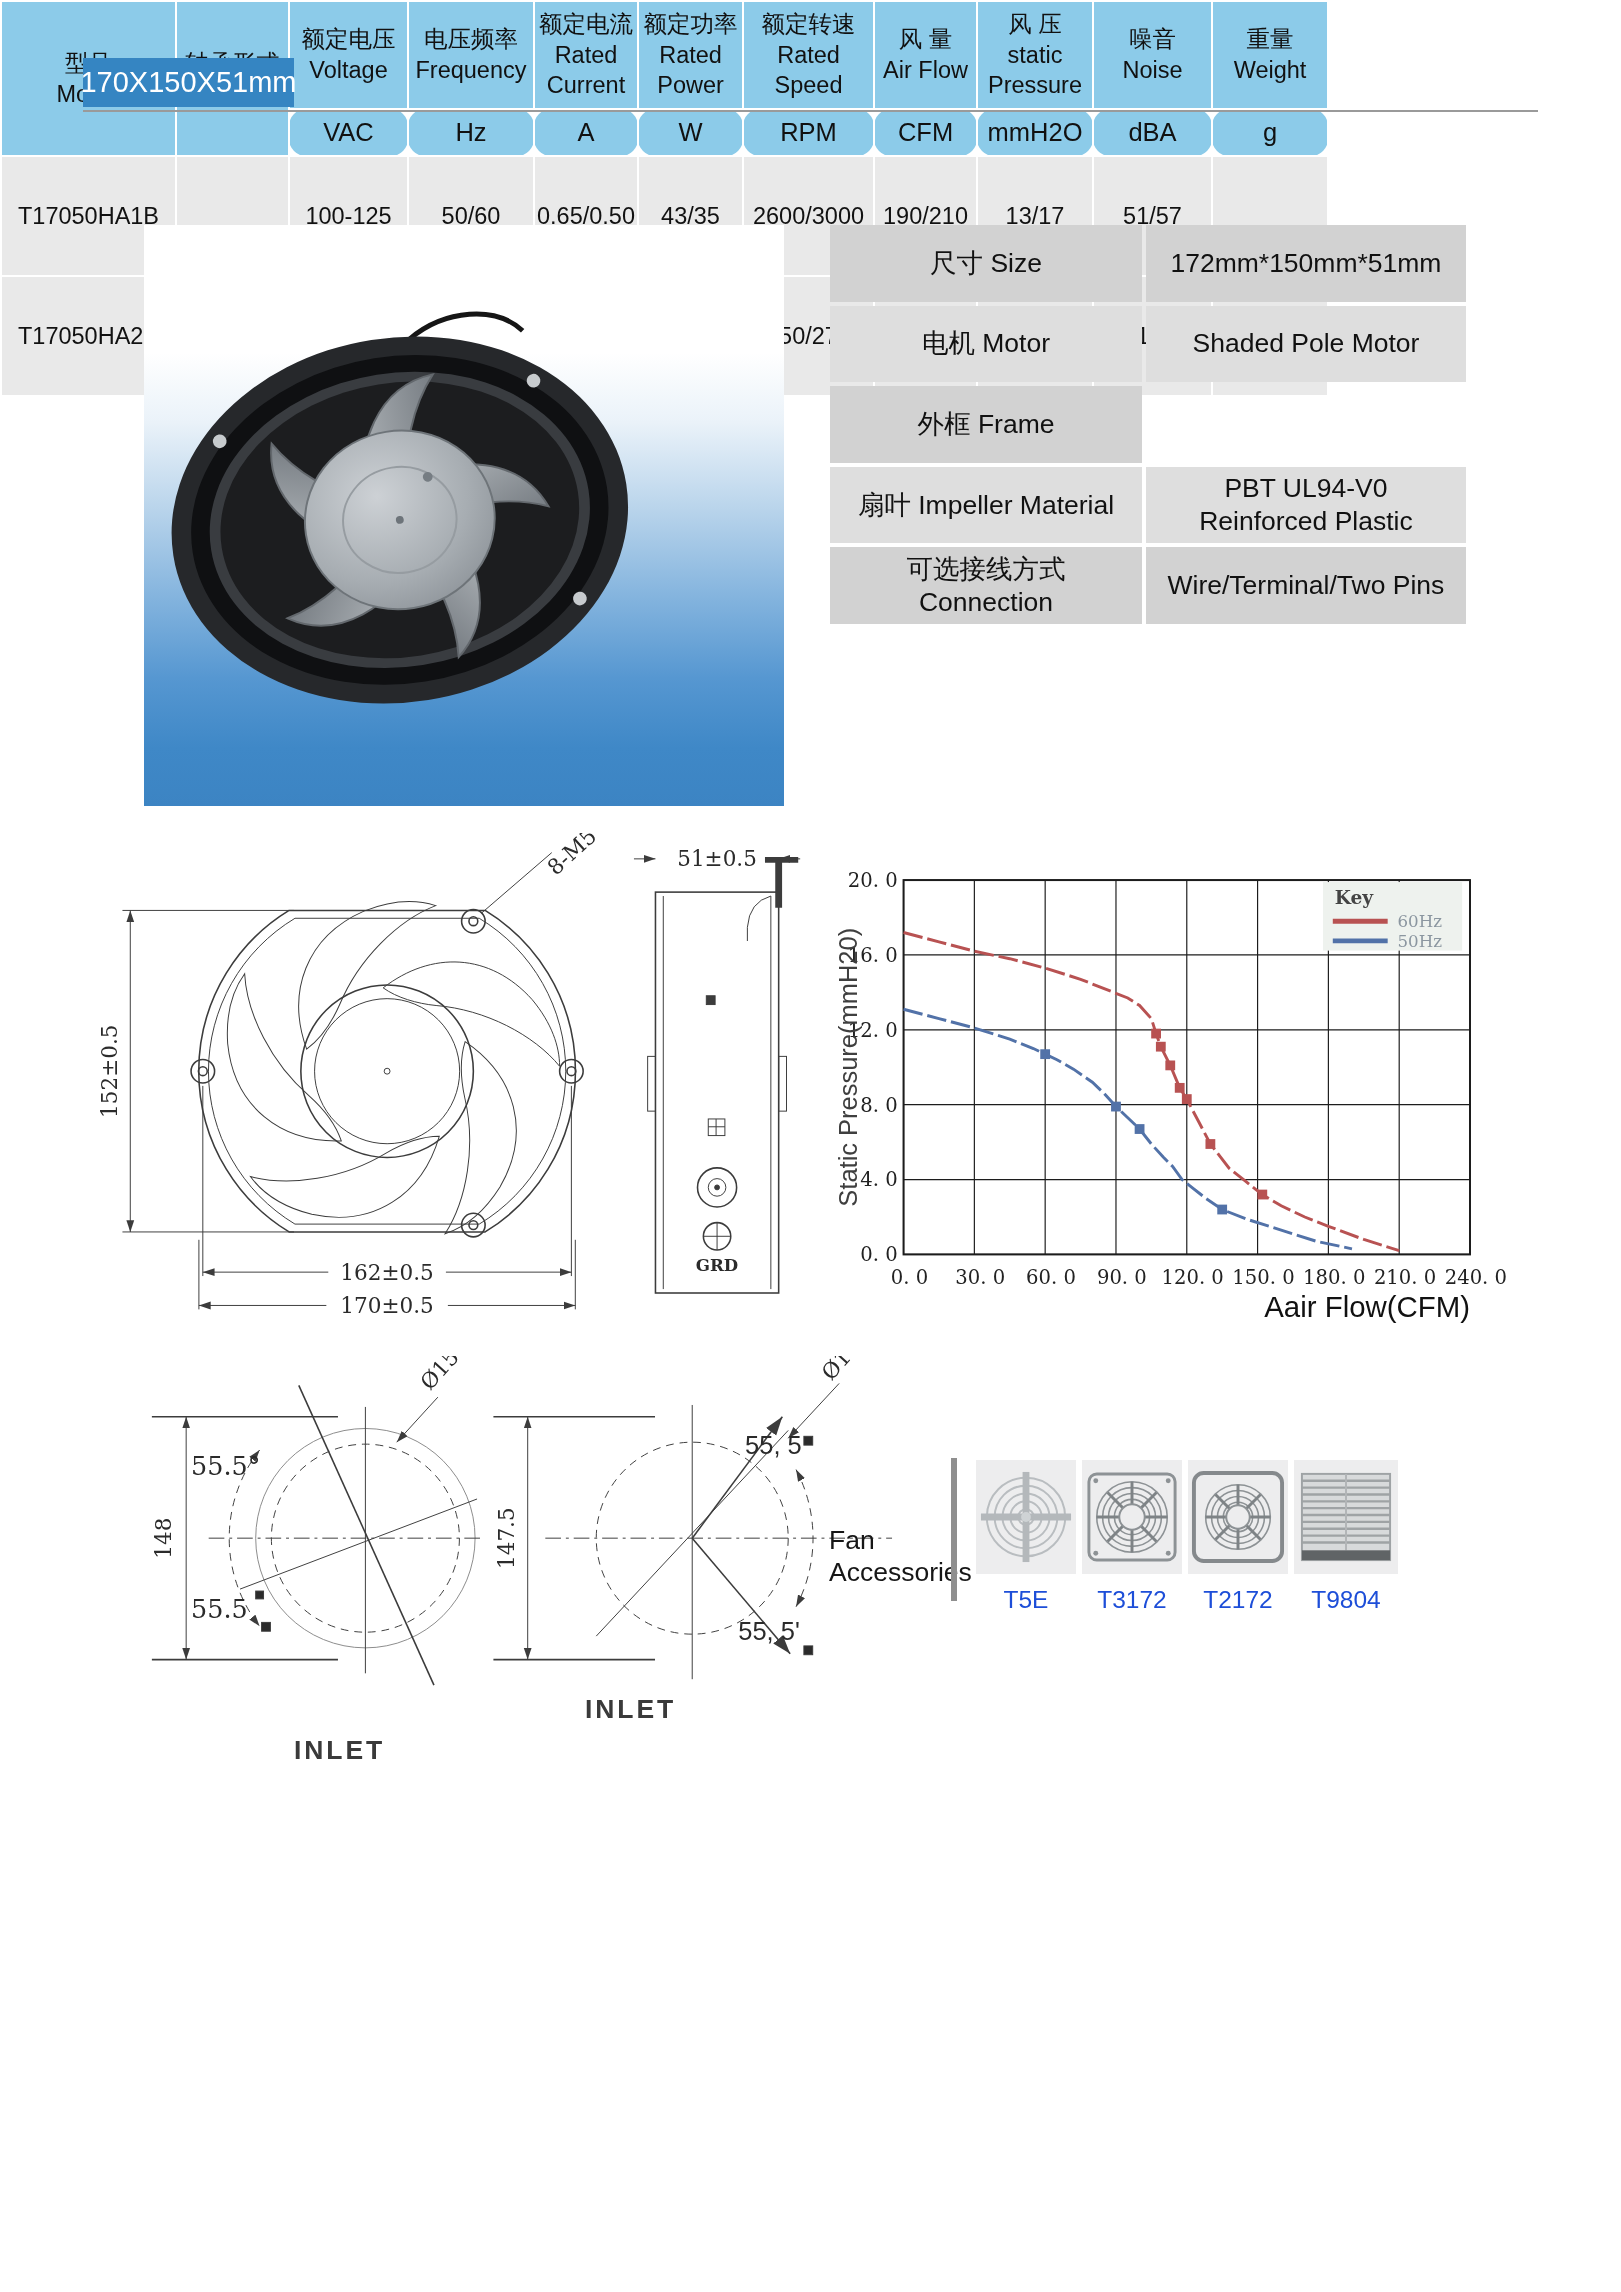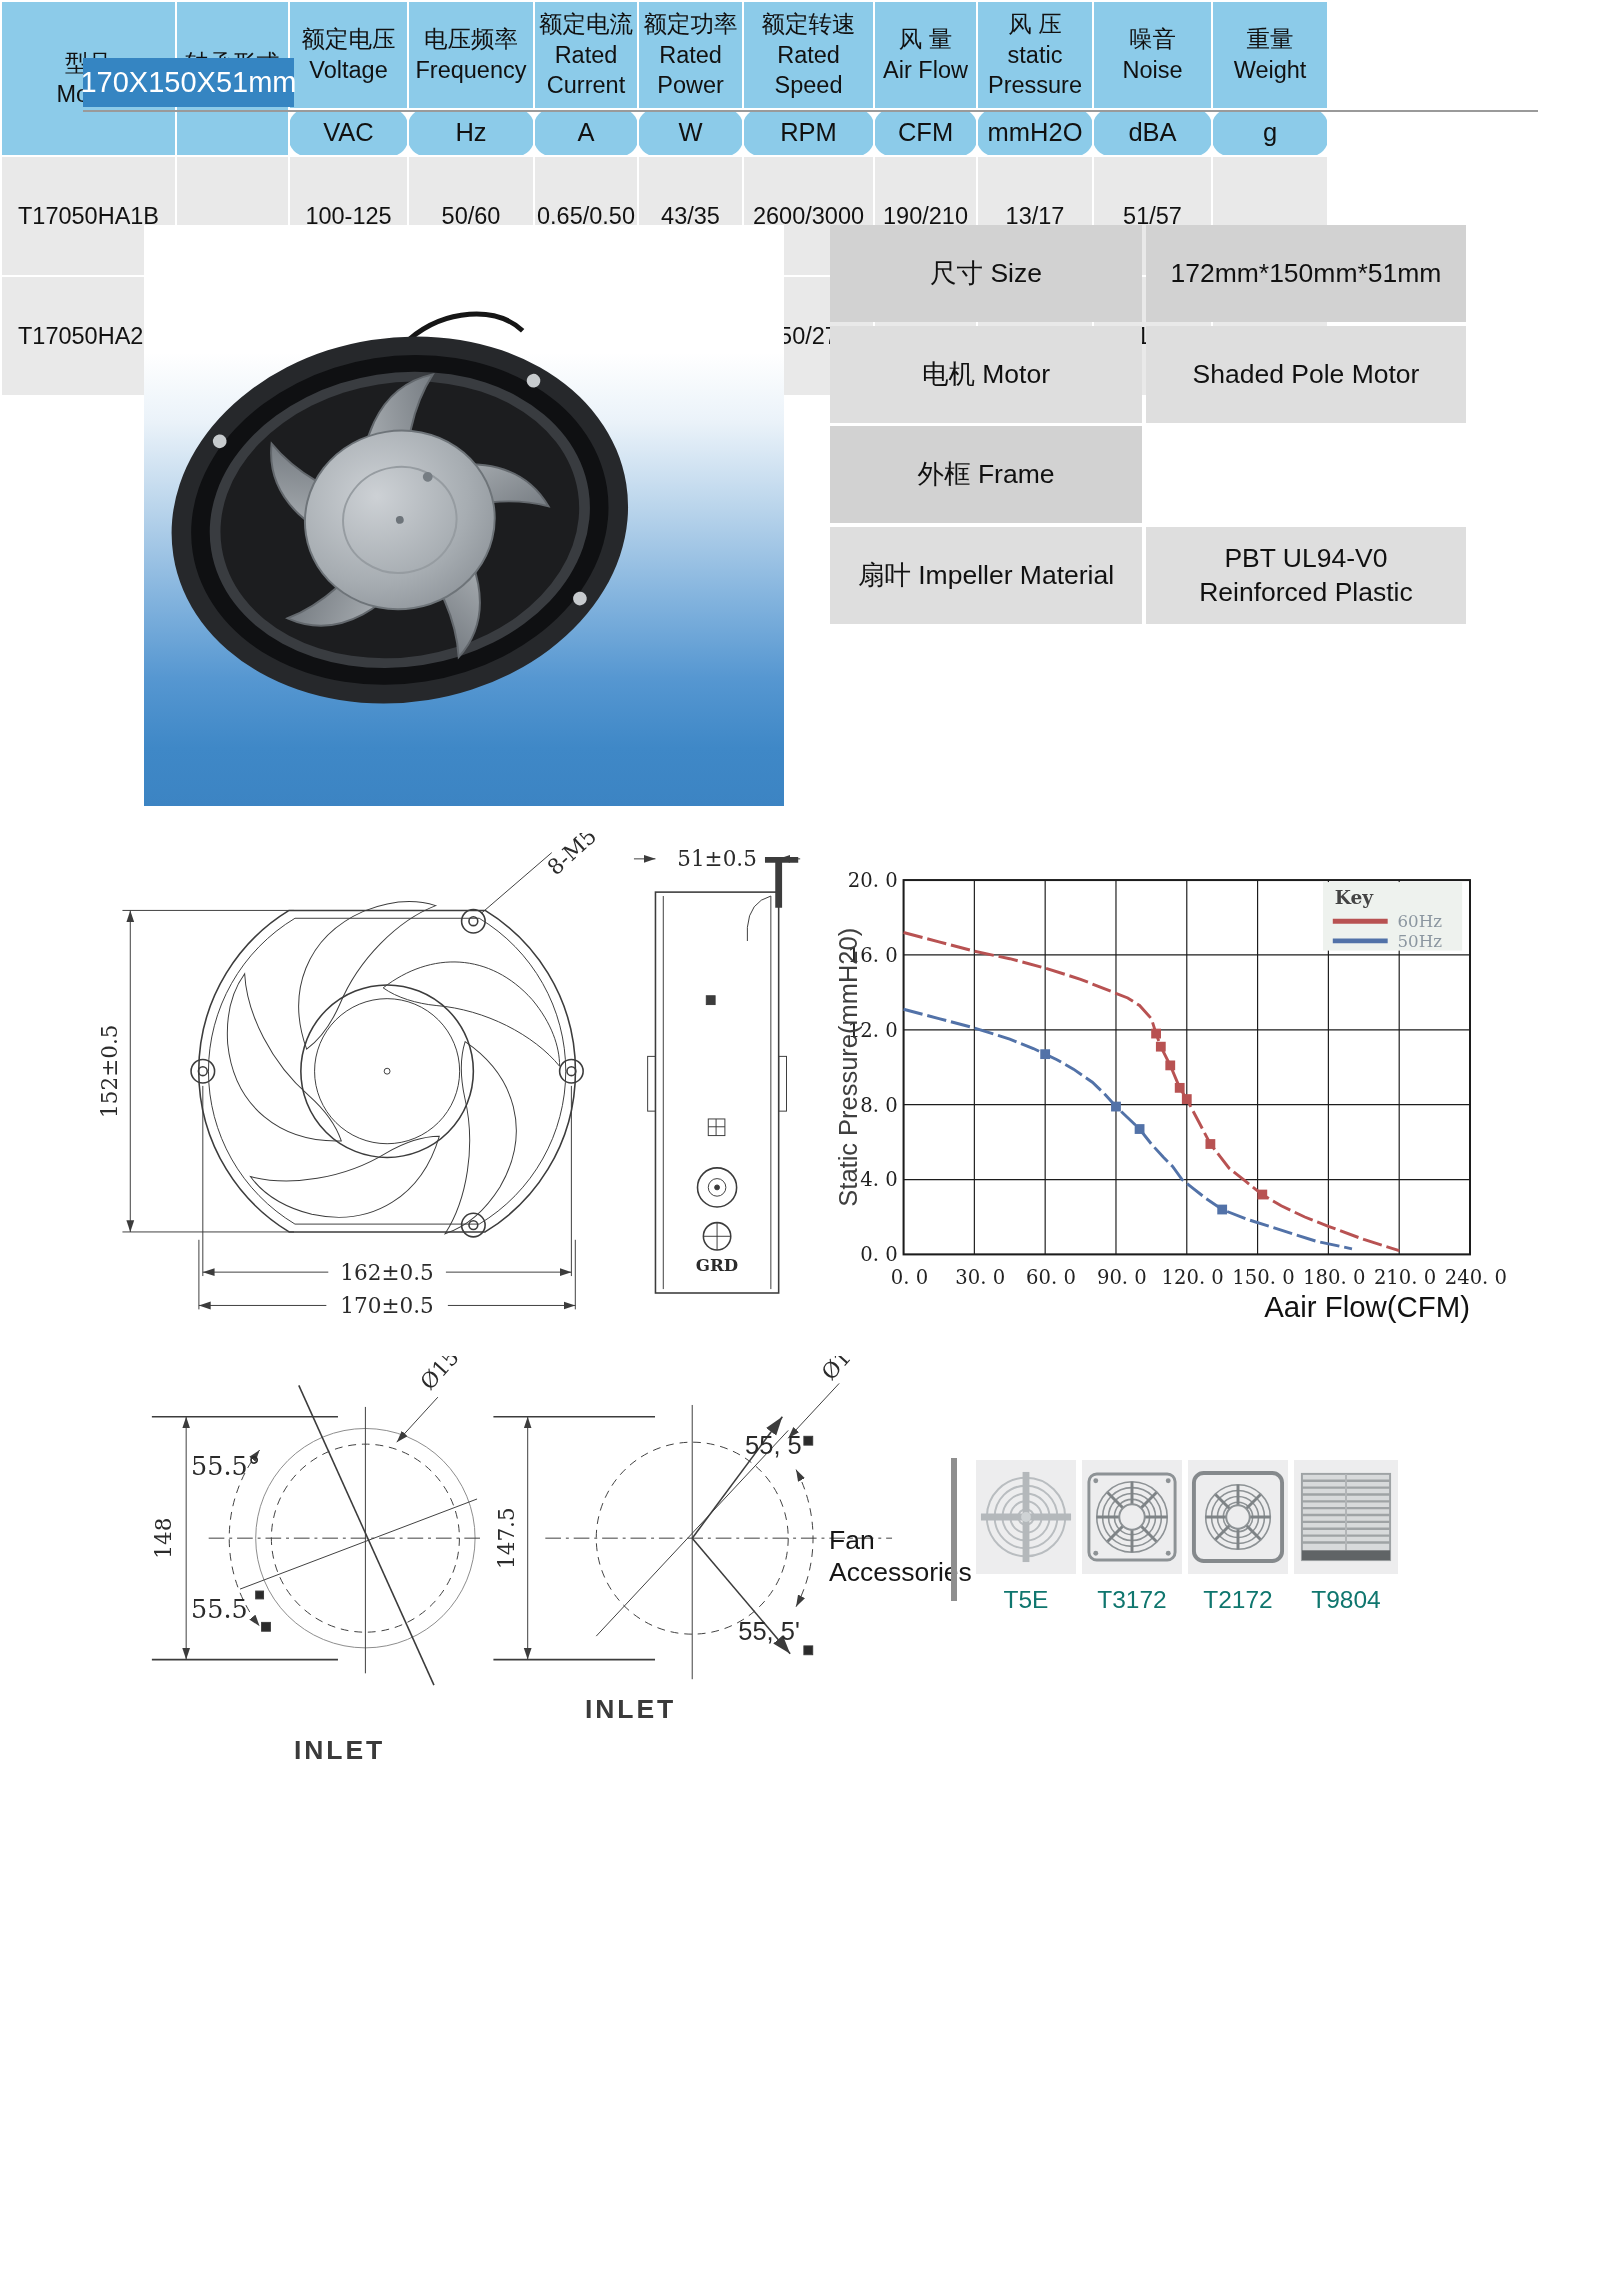--- a/index.html
+++ b/index.html
@@ -43,21 +43,21 @@
   .tick{font:20px "DejaVu Serif",serif;fill:#222;}
   .legend-title{font:bold 19px "DejaVu Serif",serif;fill:#444;}
   .legend-item{font:17px "DejaVu Serif",serif;fill:#8b96a0;}
   .xlabel{font:30px "Liberation Sans",sans-serif;fill:#111;}
   .ylabel{font:26px "Liberation Sans",sans-serif;fill:#3f3f3f;}
 
   
   .acc-label{left:829px;top:1525px;width:167px;font-size:26.5px;line-height:1.2;color:#161616;}
   .acc-bar{left:951px;top:1458px;width:5.9px;height:143px;background:#8f8f8f;}
   .acc-thumb{top:1460px;height:114px;background:#ededee;display:flex;align-items:center;justify-content:center;}
-  .acc-name{top:1586px;font-size:24.5px;text-align:center;color:#0f766e;}
+  .acc-name{top:1586px;font-size:24.5px;text-align:center;color:#1d4ed8;}
 
   
   .model-table{left:152px;top:1779px;border-collapse:collapse;table-layout:fixed;text-align:center;}
   .model-table th,.model-table td{border:2.9px solid #ffffff;padding:2px;overflow:hidden;}
   .model-table th{background:#8ccbe9;font-weight:normal;font-size:23.5px;line-height:1.3;height:102px;}
   .model-table td.unit{background:#8ccbe9;font-size:25.5px;height:41px;border-radius:17px;}
   .model-table td.val{background:#e9e9e9;font-size:23.5px;height:114px;}
 </style>
 </head>
 <body>
@@ -112,20 +112,24 @@
     <div class="spec-row">
       <div class="spec-cell spec-label g-light">电机 Motor</div>
       <div class="spec-cell spec-value g-light">Shaded Pole Motor</div>
     </div>
     <div class="spec-row">
       <div class="spec-cell spec-label g-dark">外框 Frame</div>
     </div>
     <div class="spec-row">
       <div class="spec-cell spec-label g-light">扇叶 Impeller Material</div>
       <div class="spec-cell spec-value g-light">PBT UL94-V0 Reinforced Plastic</div>
+    </div>
+    <div class="spec-row">
+      <div class="spec-cell spec-label g-dark">可选接线方式 Connection</div>
+      <div class="spec-cell spec-value g-dark">Wire/Terminal/Two Pins</div>
     </div>
   </div>
 
   <svg class="abs" style="left:93px;top:833px;" width="549" height="495" viewBox="0 0 560 505">
     <defs>
       <marker id="arrF" markerWidth="14" markerHeight="10" refX="12" refY="5" orient="auto-start-reverse">
         <path d="M0,1 L12,5 L0,9 z" fill="#3c3c3c"></path>
       </marker>
     </defs>
     <g class="dwg">

